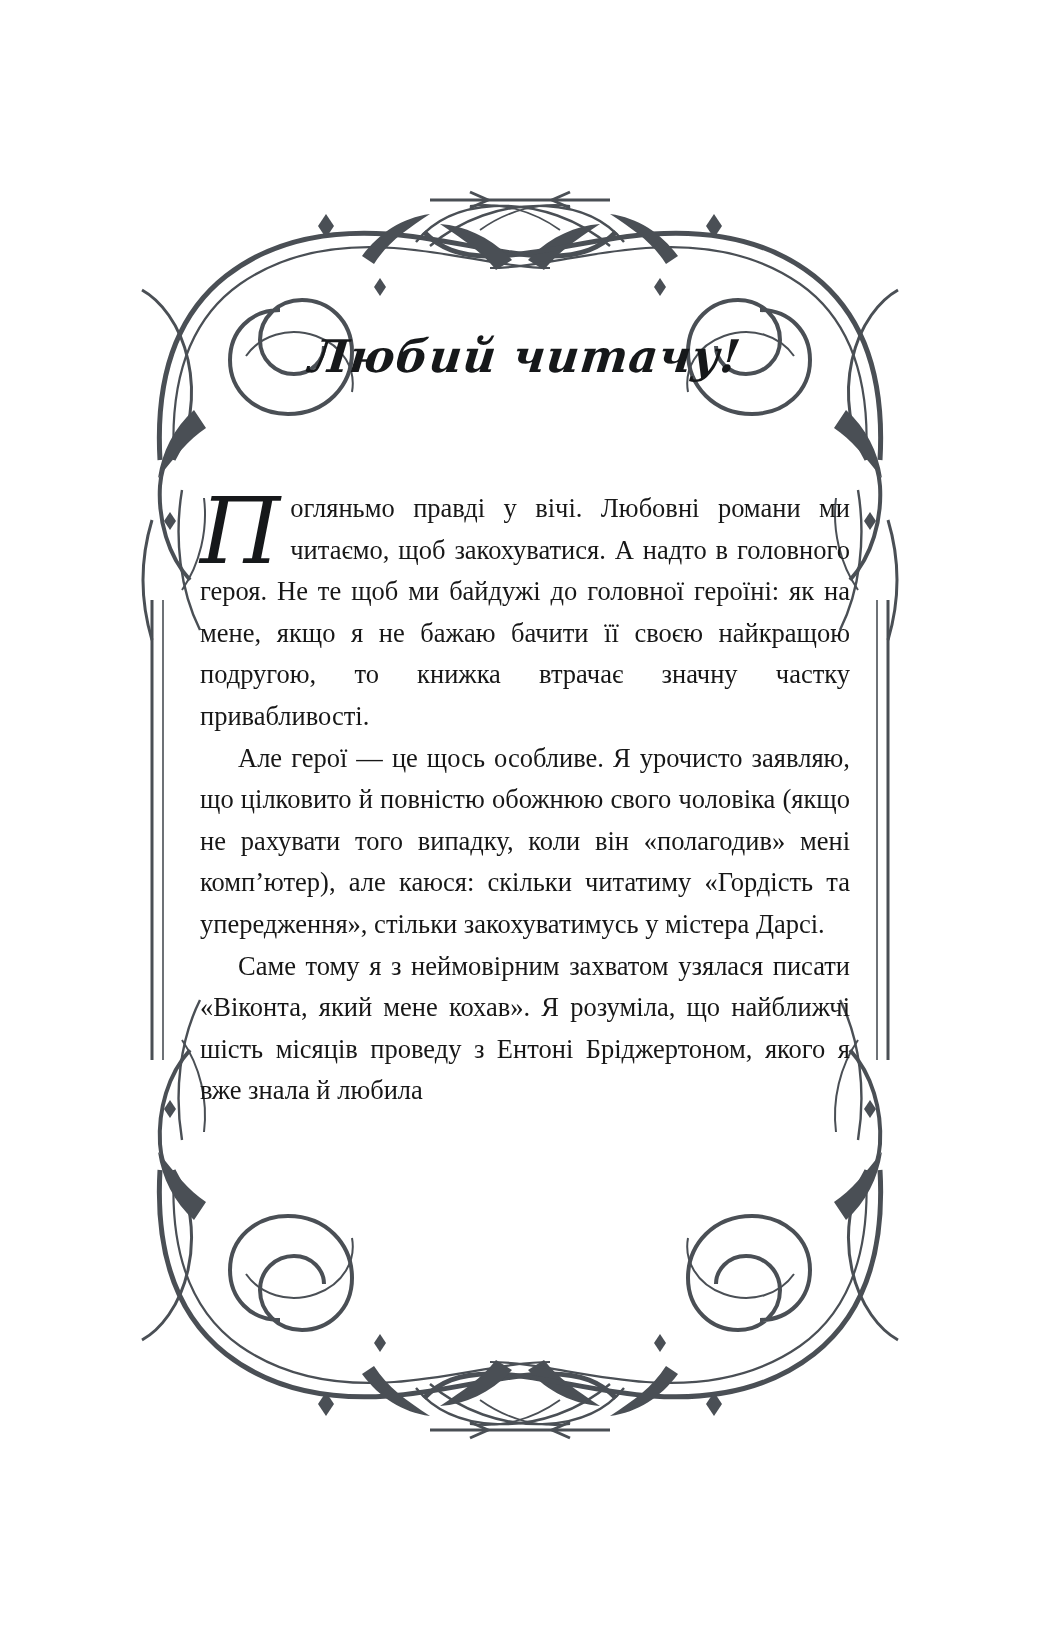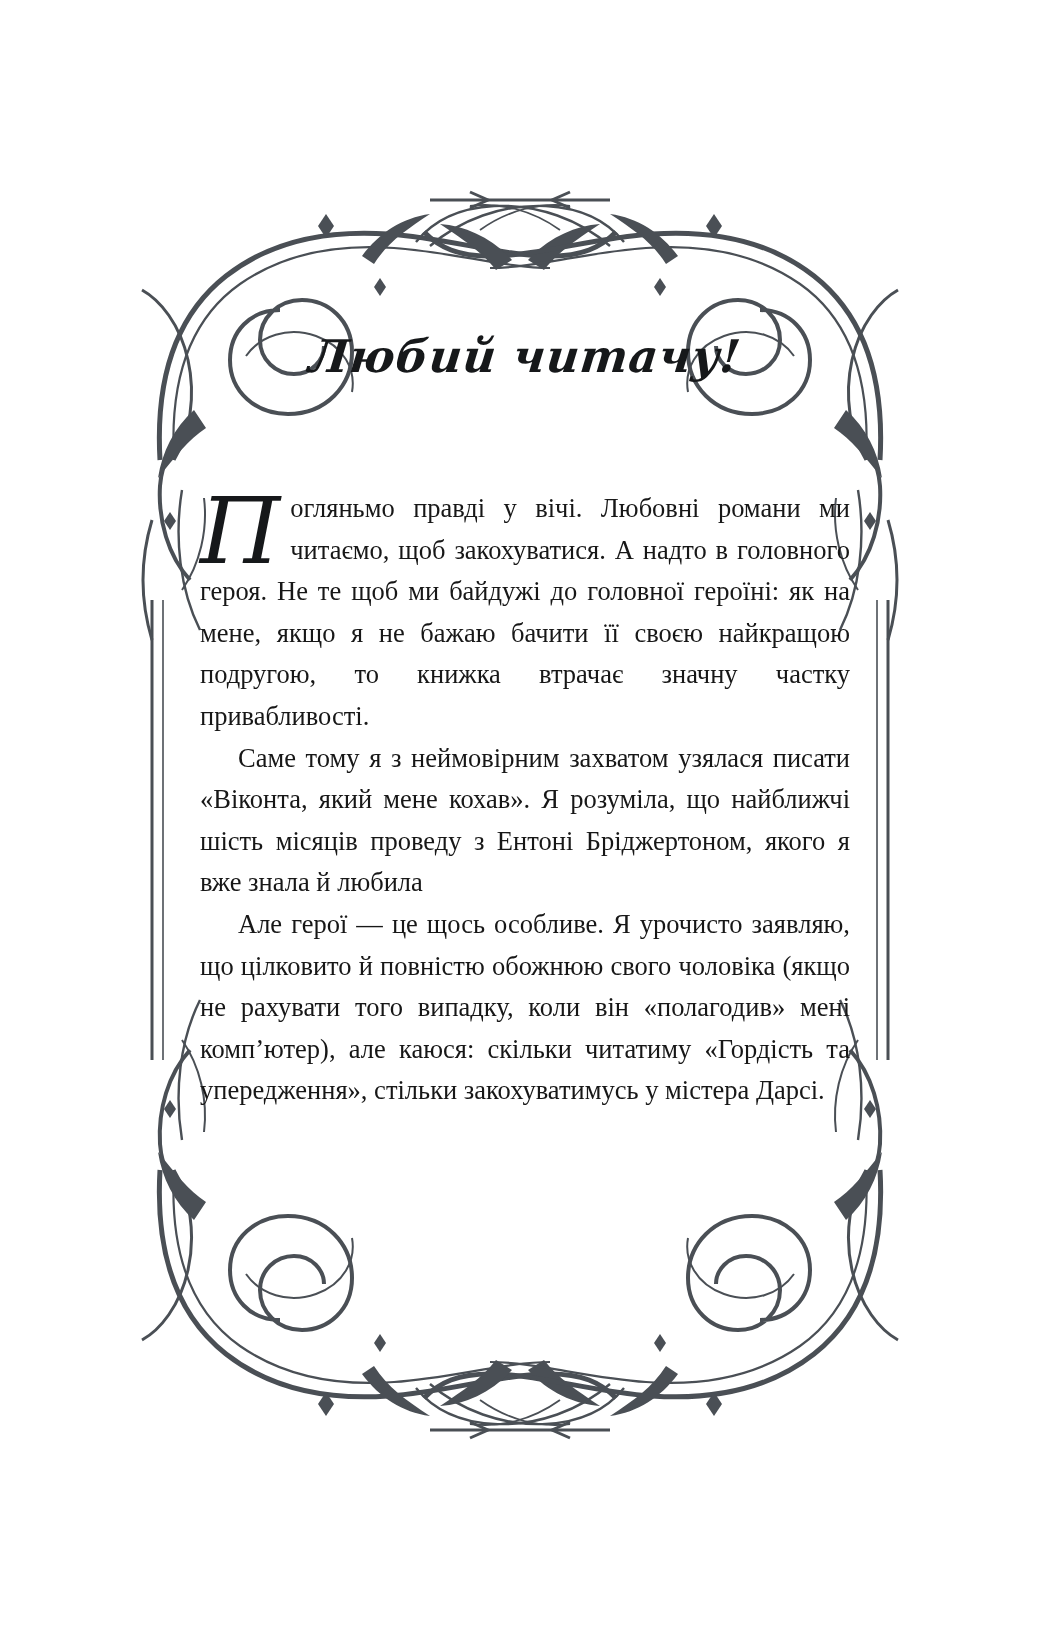--- a/index.html
+++ b/index.html
@@ -153,18 +153,18 @@
   </svg>
 
   <div class="content">
 
     <h1 class="salutation">Любий читачу!</h1>
 
     <div class="body-text">
       <p class="first">
         <span class="dropcap">П</span><span>огляньмо правді у вічі. Любовні романи ми читаємо, щоб закохуватися. А надто в головного героя. Не те щоб ми байдужі до головної героїні: як на мене, якщо я не бажаю бачити її своєю найкращою подругою, то книжка втрачає значну частку привабливості.</span>
       </p>
+      <p>Але герої — це щось особливе. Я урочисто заявляю, що цілковито й повністю обожнюю свого чоловіка (якщо не рахувати того випадку, коли він «полагодив» мені комп’ютер), але каюся: скільки читатиму «Гордість та упередження», стільки закохуватимусь у містера Дарсі.</p>
       <p>Саме тому я з неймовірним захватом узялася писати «Віконта, який мене кохав». Я розуміла, що найближчі шість місяців проведу з Ентоні Бріджертоном, якого я вже знала й любила</p>
-      <p>Але герої — це щось особливе. Я урочисто заявляю, що цілковито й повністю обожнюю свого чоловіка (якщо не рахувати того випадку, коли він «полагодив» мені комп’ютер), але каюся: скільки читатиму «Гордість та упередження», стільки закохуватимусь у містера Дарсі.</p>
     </div>
 
   </div>
 </div>
 
 </body></html>

